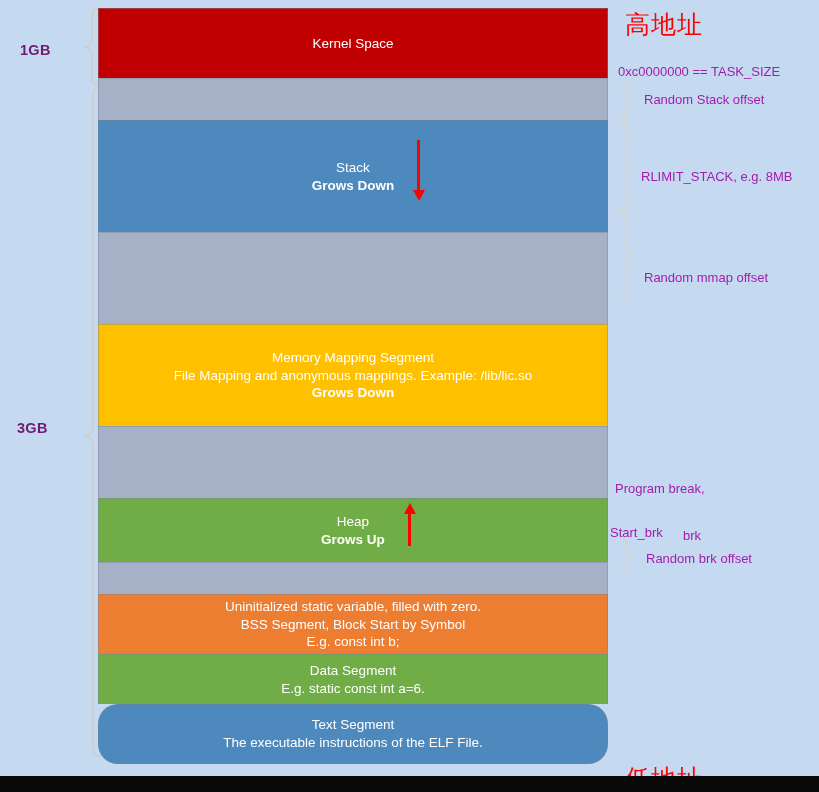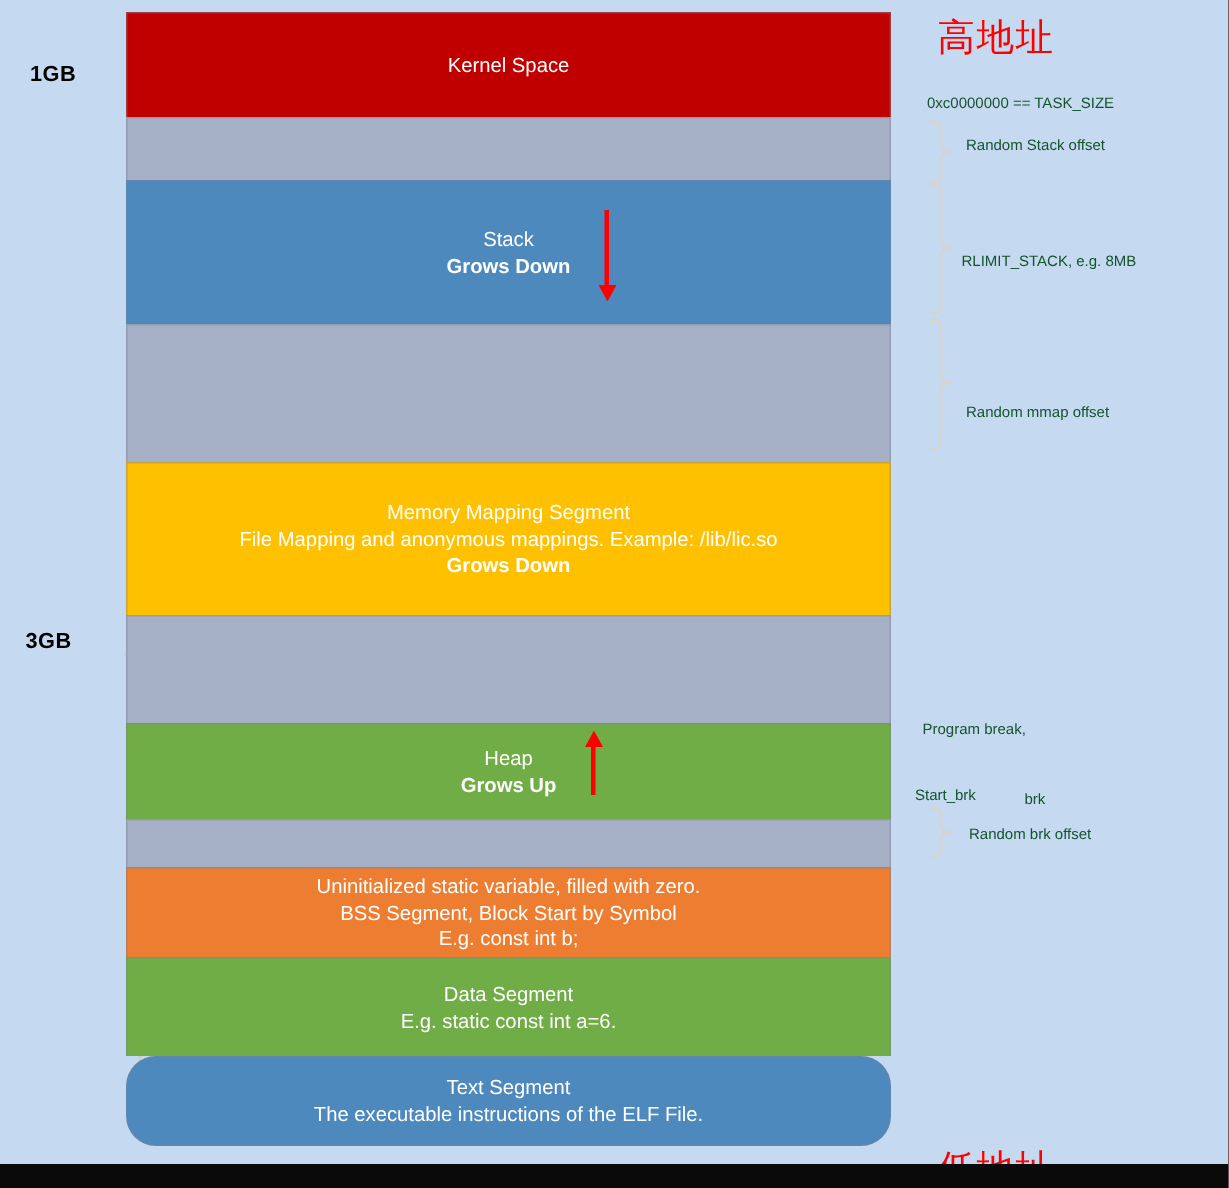--- a/index.html
+++ b/index.html
@@ -21,21 +21,21 @@
     left: 0;
     bottom: 0;
     width: 819px;
     height: 16px;
     background: #0a0a0a;
   }
 
   
   .mem-col {
     position: absolute;
-    left: 84px;
+    left: 98px;
     top: 8px;
     width: 510px;
   }
   .block {
     position: relative;
     box-sizing: border-box;
     width: 510px;
     color: #ffffff;
     display: flex;
     flex-direction: column;
@@ -47,25 +47,25 @@
     border: 1px solid rgba(120,130,150,0.45);
     border-bottom: none;
     box-shadow: 0 0 0 0 transparent;
   }
   .block:last-child { border-bottom: 1px solid rgba(120,130,150,0.45); border-radius: 20px; }
   .block .ln { display: block; }
   .block .bold { font-weight: bold; }
 
   .b-kernel  { background:#c00000; height: 70px; }
   .b-gap     { background:#a6b1c8; }
-  .b-stack   { background:#4e89be; height: 96px; }
+  .b-stack   { background:#4e89be; height: 112px; }
   .b-mmap    { background:#ffc000; height: 102px; }
   .b-heap    { background:#70ad47; height: 64px; }
   .b-bss     { background:#ed7d31; height: 60px; }
-  .b-data    { background:#70ad47; height: 66px; }
+  .b-data    { background:#70ad47; height: 50px; }
   .b-text    { background:#4e89be; height: 60px; }
 
   .gap-stack { height: 42px; }
   .gap-mmap  { height: 92px; }
   .gap-brk   { height: 72px; }
   .gap-bss   { height: 32px; }
 
   
   .arrow {
     position: absolute;
@@ -77,28 +77,28 @@
     width: 0; height: 0;
     border-left: 6px solid transparent;
     border-right: 6px solid transparent;
   }
   .arrow-down-head { border-top: 11px solid #ff0000; }
   .arrow-up-head   { border-bottom: 11px solid #ff0000; }
 
   
   .side-label {
     position: absolute;
-    color: #14532d;
-    font-size: 10px;
+    color: #a21caf;
+    font-size: 13px;
     white-space: nowrap;
     line-height: 1.35;
   }
   .size-label {
     position: absolute;
-    color: #000000;
+    color: #701a75;
     font-size: 14.5px;
     font-weight: bold;
     letter-spacing: .3px;
   }
   .cn-label {
     position: absolute;
     color: #ff0000;
     font-size: 25px;
     font-family: "DejaVu Sans", sans-serif;
     letter-spacing: 1px;

